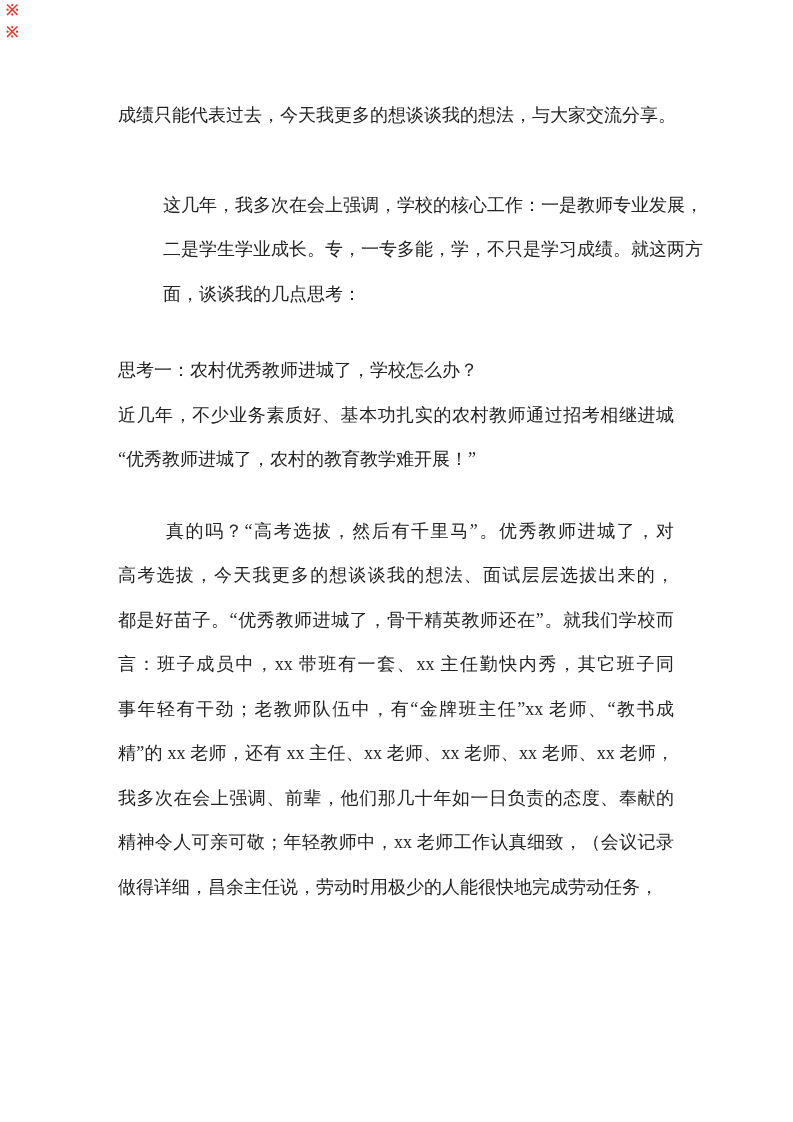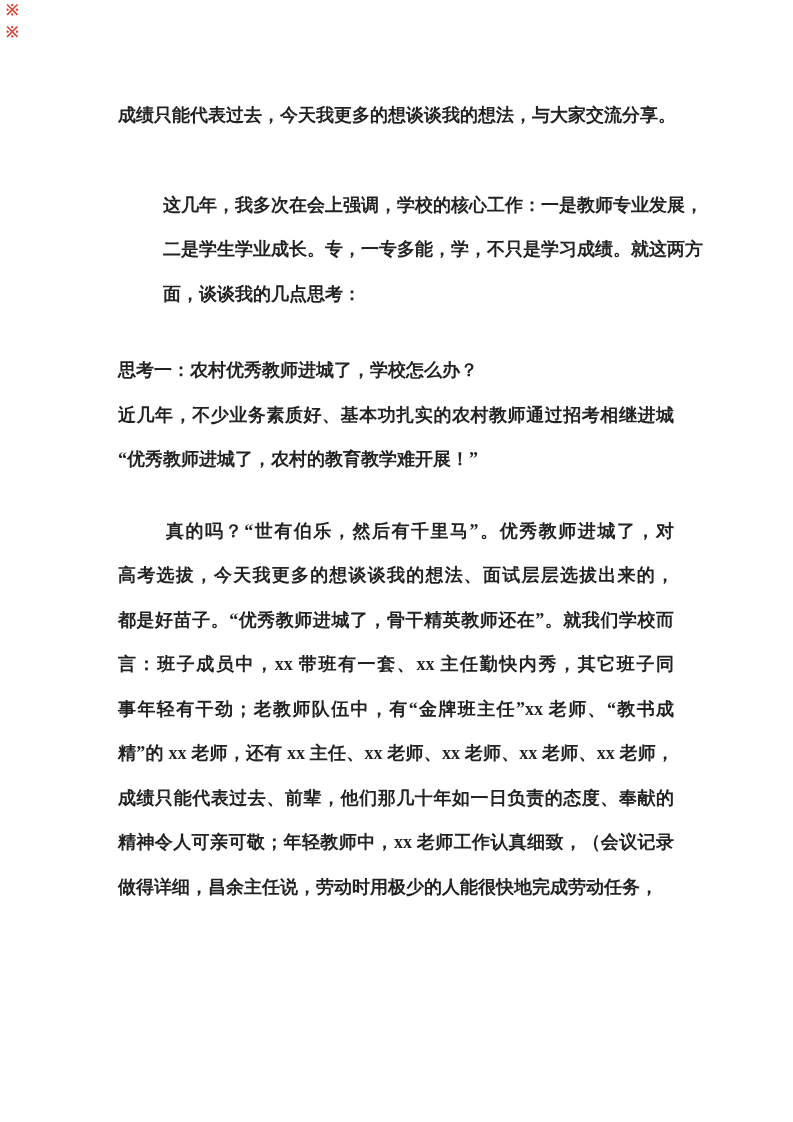--- a/index.html
+++ b/index.html
@@ -38,21 +38,20 @@
     position: absolute;
     left: 118px;
     top: 93px;
     width: 556px;
     font-size: 18px;
     color: #232323;
     line-height: 44.5px;
   }
   .para {
     margin: 0;
-    font-weight: bold;
   }
   .para:nth-child(1) { margin-bottom: 45px; }
   .para:nth-child(2) { margin-bottom: 32px; margin-left: 45px; }
   .para:nth-child(3) { margin-bottom: 27px; }
   .line {
     text-align: justify;
     white-space: nowrap;
     letter-spacing: 0;
   }
   .line.fill {
@@ -78,24 +77,24 @@
         <div class="line fill">这几年，我多次在会上强调，学校的核心工作：一是教师专业发展，</div>
         <div class="line fill">二是学生学业成长。专，一专多能，学，不只是学习成绩。就这两方</div>
         <div class="line">面，谈谈我的几点思考：</div>
       </div>
       <div class="para">
         <div class="line">思考一：农村优秀教师进城了，学校怎么办？</div>
         <div class="line fill">近几年，不少业务素质好、基本功扎实的农村教师通过招考相继进城</div>
         <div class="line">“优秀教师进城了，农村的教育教学难开展！”</div>
       </div>
       <div class="para">
-        <div class="line fill indent">真的吗？“世有伯乐，然后有千里马”。优秀教师进城了，对</div>
+        <div class="line fill indent">真的吗？“高考选拔，然后有千里马”。优秀教师进城了，对</div>
         <div class="line fill">高考选拔，今天我更多的想谈谈我的想法、面试层层选拔出来的，</div>
         <div class="line fill">都是好苗子。“优秀教师进城了，骨干精英教师还在”。就我们学校而</div>
         <div class="line fill">言：班子成员中，xx 带班有一套、xx 主任勤快内秀，其它班子同</div>
         <div class="line fill">事年轻有干劲；老教师队伍中，有“金牌班主任”xx 老师、“教书成</div>
         <div class="line fill">精”的 xx 老师，还有 xx 主任、xx 老师、xx 老师、xx 老师、xx 老师，</div>
-        <div class="line fill">成绩只能代表过去、前辈，他们那几十年如一日负责的态度、奉献的</div>
+        <div class="line fill">我多次在会上强调、前辈，他们那几十年如一日负责的态度、奉献的</div>
         <div class="line fill">精神令人可亲可敬；年轻教师中，xx 老师工作认真细致，（会议记录</div>
         <div class="line">做得详细，昌余主任说，劳动时用极少的人能很快地完成劳动任务，</div>
       </div>
     </div>
 </div>
 
 </body></html>

